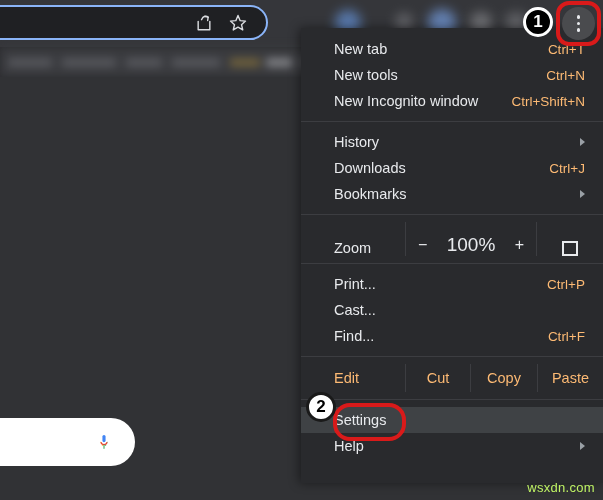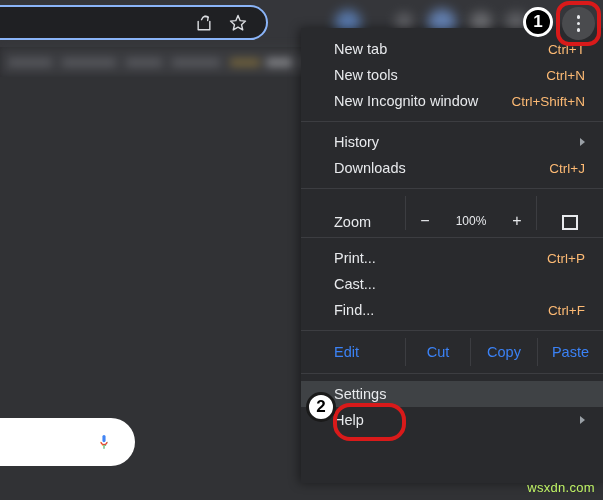--- a/index.html
+++ b/index.html
@@ -160,21 +160,21 @@
     gap: 16px;
   }
   .zoom-ctrl .minus,
   .zoom-ctrl .plus {
     color: #e8eaed;
     font-size: 16px;
     width: 16px;
     text-align: center;
     cursor: default;
   }
-  .zoom-pct { font-size: 12px; color: #e8eaed; min-width: 44px; text-align: center; }
+  .zoom-pct { font-size: 19px; color: #e8eaed; min-width: 44px; text-align: center; }
   .fullscreen {
     flex: 1;
     display: flex;
     align-items: center;
     justify-content: center;
   }
   .fs-box {
     position: relative;
     width: 16px; height: 15px;
   }
@@ -187,21 +187,21 @@
   .fs-box i.tr { right:0; top:0; border-left:none; border-bottom:none; }
   .fs-box i.bl { left:0; bottom:0; border-right:none; border-top:none; }
   .fs-box i.br { right:0; bottom:0; border-left:none; border-top:none; }
 
   
   .edit-row {
     position: relative;
     display: flex;
     align-items: center;
     height: 28px;
-    color: #3b82f6;
+    color: #fdba74;
     font-size: 14.5px;
   }
   .edit-label { padding-left: 33px; width: 104px; box-sizing: border-box; }
   .edit-vdiv { width: 1px; height: 28px; background: #3c3d41; }
   .edit-act {
     display: flex;
     align-items: center;
     justify-content: center;
     text-align: right;
   }
@@ -355,20 +355,24 @@
 
     <div class="sep"></div>
 
     <div class="menu-row">
       <span class="label">History</span>
       <span class="arrow"></span>
     </div>
     <div class="menu-row">
       <span class="label">Downloads</span>
       <span class="accel">Ctrl+J</span>
+    </div>
+    <div class="menu-row">
+      <span class="label">Bookmarks</span>
+      <span class="arrow"></span>
     </div>
 
     <div class="sep"></div>
 
     <div class="zoom-row">
       <span class="zoom-label">Zoom</span>
       <span class="vdiv"></span>
       <span class="zoom-ctrl">
         <span class="minus">−</span>
         <span class="zoom-pct">100%</span>

